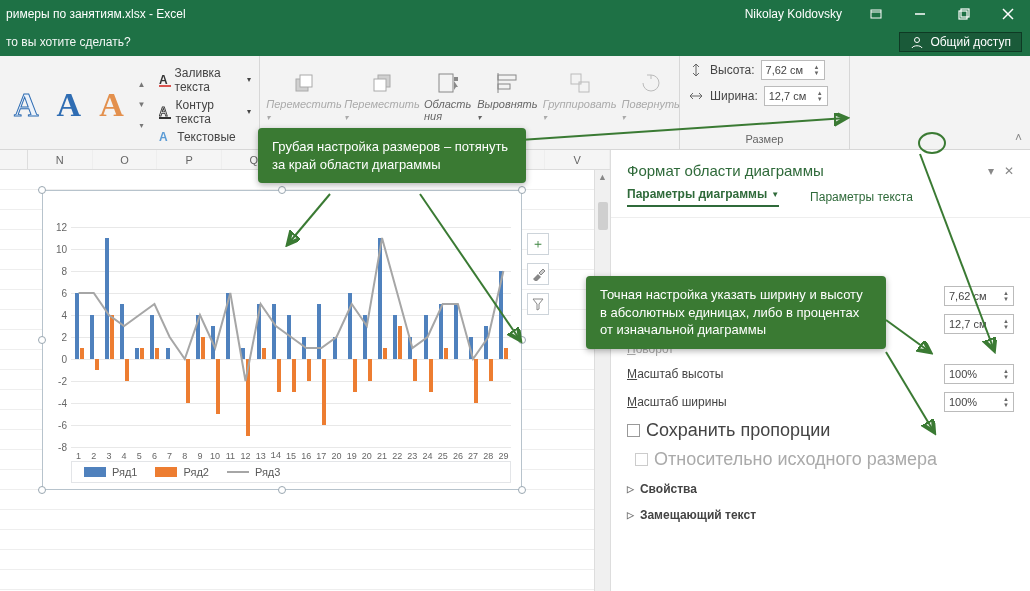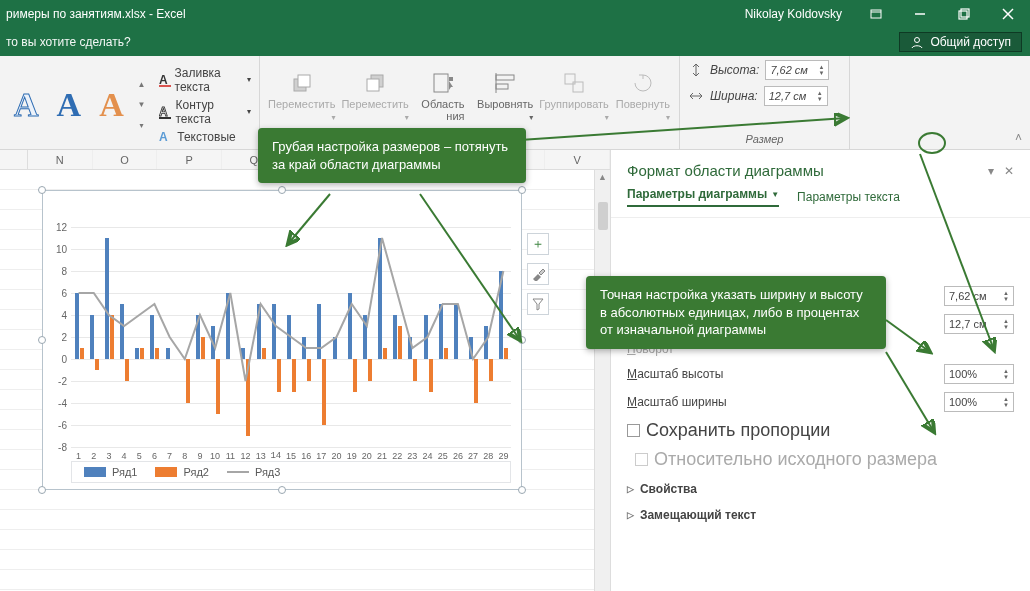--- a/index.html
+++ b/index.html
@@ -26,21 +26,21 @@
   .wordart-A.blueoutline { -webkit-text-stroke: 1px #2f6db3; color: #ecf2fa; }
   .wordart-A.bluefill { color: #2f6db3; }
   .wordart-A.orange { color: #e3904d; }
   .gallery-more { width: 14px; height: 50px; display: flex; flex-direction: column; justify-content: space-between; align-items: center; }
   .gallery-more span { font-size: 8px; color: #777; }
   .text-style-row { display: flex; align-items: center; gap: 4px; font-size: 12px; color: #444; }
   .icon-square { width: 14px; height: 14px; display: inline-block; }
   .ribbon-btn { display: flex; flex-direction: column; align-items: center; justify-content: center; width: 72px; color: #666; }
   .ribbon-btn.disabled { color: #aaa; }
   .ribbon-btn .bicon { height: 26px; display: flex; align-items: center; justify-content: center; }
-  .ribbon-btn .blabel { font-size: 11px; text-align: right; padding-top: 2px; }
+  .ribbon-btn .blabel { font-size: 11px; text-align: left; padding-top: 2px; font-style: italic; }
   .ribbon-btn .arrow { font-size: 8px; }
   .size-row { display: flex; align-items: center; gap: 6px; margin-bottom: 4px; }
   .size-input { width: 64px; height: 20px; border: 1px solid #bbb; background: #fff; display: flex; align-items: center; padding: 0 4px; font-size: 11px; justify-content: space-between; }
   .spin { display:flex; flex-direction:column; font-size:6px; line-height:6px; color:#666; }
 
   
   .workarea { position: absolute; top: 150px; bottom: 0; left: 0; right: 0; display: flex; }
   .sheet { flex: 1; position: relative; overflow: hidden; background: #fff; }
   .col-headers { height: 20px; display: flex; border-bottom: 1px solid #ddd; }
   .col-headers .sel-all { width: 28px; border-right: 1px solid #ddd; background: #f5f5f5; }
@@ -74,21 +74,21 @@
   .lg-swatch { width:22px; height:10px; }
   .lg-line { width:22px; height:0; border-top:2px solid #a6a6a6; }
 
   .chart-tools { position:absolute; right:-28px; top:42px; display:flex; flex-direction:column; gap:8px; }
   .chart-tool { width:22px; height:22px; border:1px solid #cdd4da; background:#fff; display:flex; align-items:center; justify-content:center; font-size:13px; color:#3e8541; }
 
   
   .pane { width: 420px; border-left: 1px solid #ddd; background: #fff; display:flex; flex-direction:column; }
   .pane-header { padding: 12px 16px 4px 16px; display:flex; align-items:center; }
   .pane-header h3 { margin:0; font-size:15px; font-weight:400; color:#2f6a3a; flex:1; }
-  .pane-tabs { padding: 4px 16px 10px 16px; display:flex; gap:18px; border-bottom:1px solid #eee; }
+  .pane-tabs { padding: 4px 16px 10px 16px; display:flex; gap:31px; border-bottom:1px solid #eee; }
   .pane-tab { font-size:12px; color:#2f6a3a; display:flex; align-items:center; gap:4px; }
   .pane-tab.active { font-weight:600; border-bottom:2px solid #2f6a3a; padding-bottom:4px; }
   .pane-body { flex:1; padding: 8px 16px; overflow:auto; position:relative; }
   .prop-row { display:flex; align-items:center; padding:4px 0; }
   .prop-label { flex:1; font-size:12px; color:#444; }
   .prop-label u { text-decoration: underline; }
   .prop-field { width:70px; height:20px; border:1px solid #bbb; display:flex; align-items:center; justify-content:space-between; padding:0 4px; font-size:11px; background:#fff; }
   .checkbox-row { display:flex; align-items:center; gap:6px; padding:4px 0; font-size:18px; color:#444; }
   .checkbox-row.disabled { color:#aaa;padding-left:8px; }
   .chk { width:13px; height:13px; border:1px solid #999; background:#fff; }
@@ -240,21 +240,21 @@
                 <path d="M12 4a8 8 0 1 1-8 8" fill="none" stroke="#bbb"></path>
                 <path d="M8 4l4 0 0 4" fill="none" stroke="#bbb"></path>
               </svg>
             </div>
         <div class="blabel"><span>Повернуть</span><br><span class="arrow">▾</span></div>
       </div>
     </div>
     <div class="label">дочение</div>
   </div>
 
-  <div class="ribbon-group" style="width:170px;font-style:italic;">
+  <div class="ribbon-group" style="width:170px;">
     <div class="content" style="flex-direction:column;align-items:flex-start;gap:2px;">
       <div class="size-row">
         <svg width="16" height="16">
               <line x1="8" y1="2" x2="8" y2="14" stroke="#666"></line>
               <path d="M5 5l3-3 3 3M5 11l3 3 3-3" fill="none" stroke="#666"></path>
             </svg>
         <span>Высота:</span>
         <div class="size-input">
               <span>7,62 см</span>
               <span class="spin">

